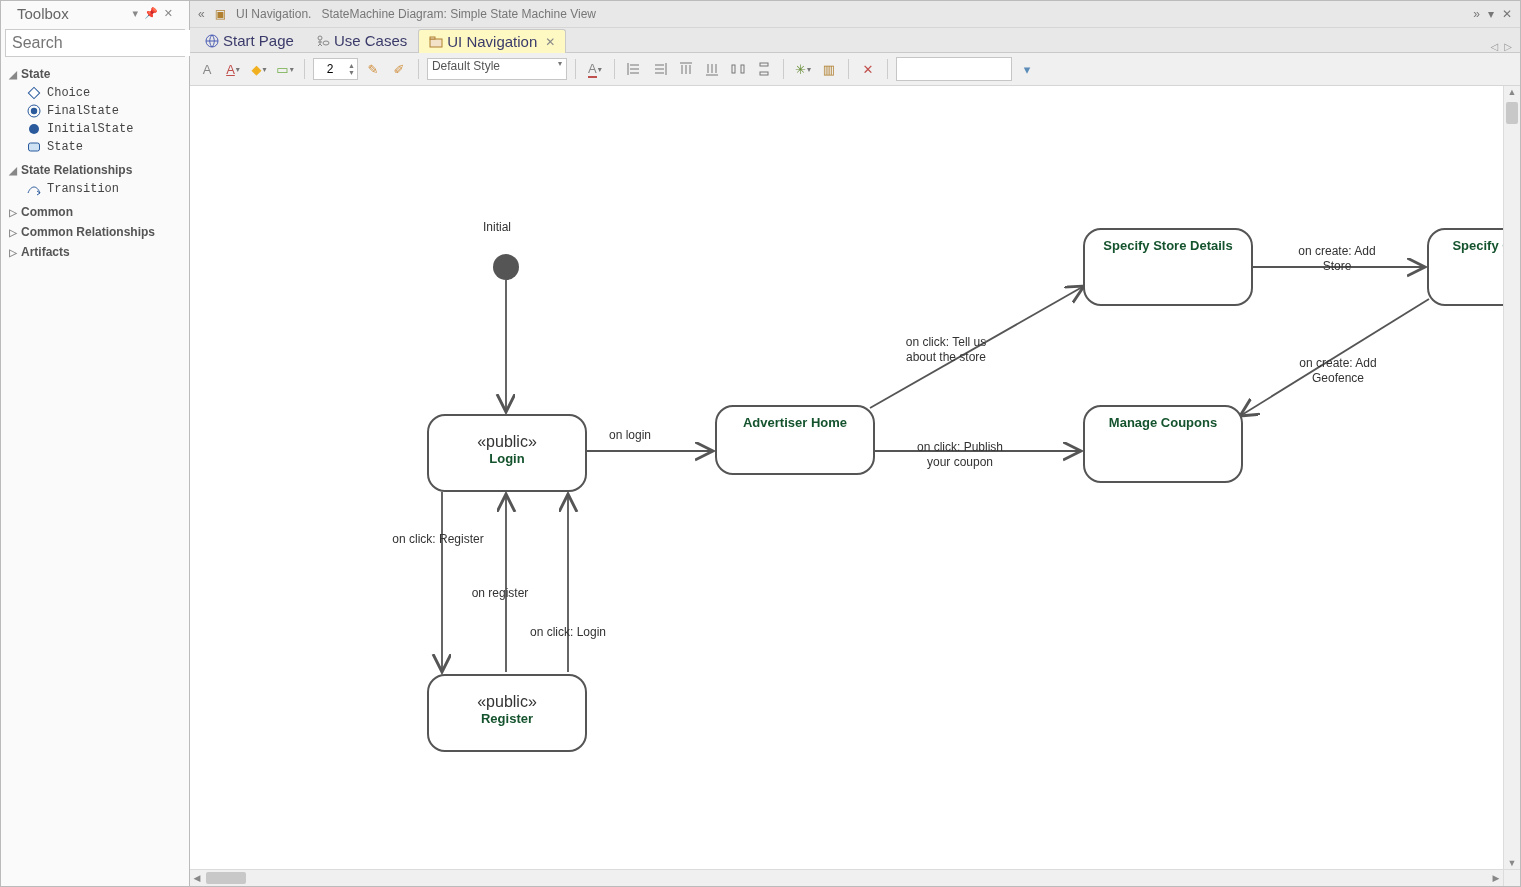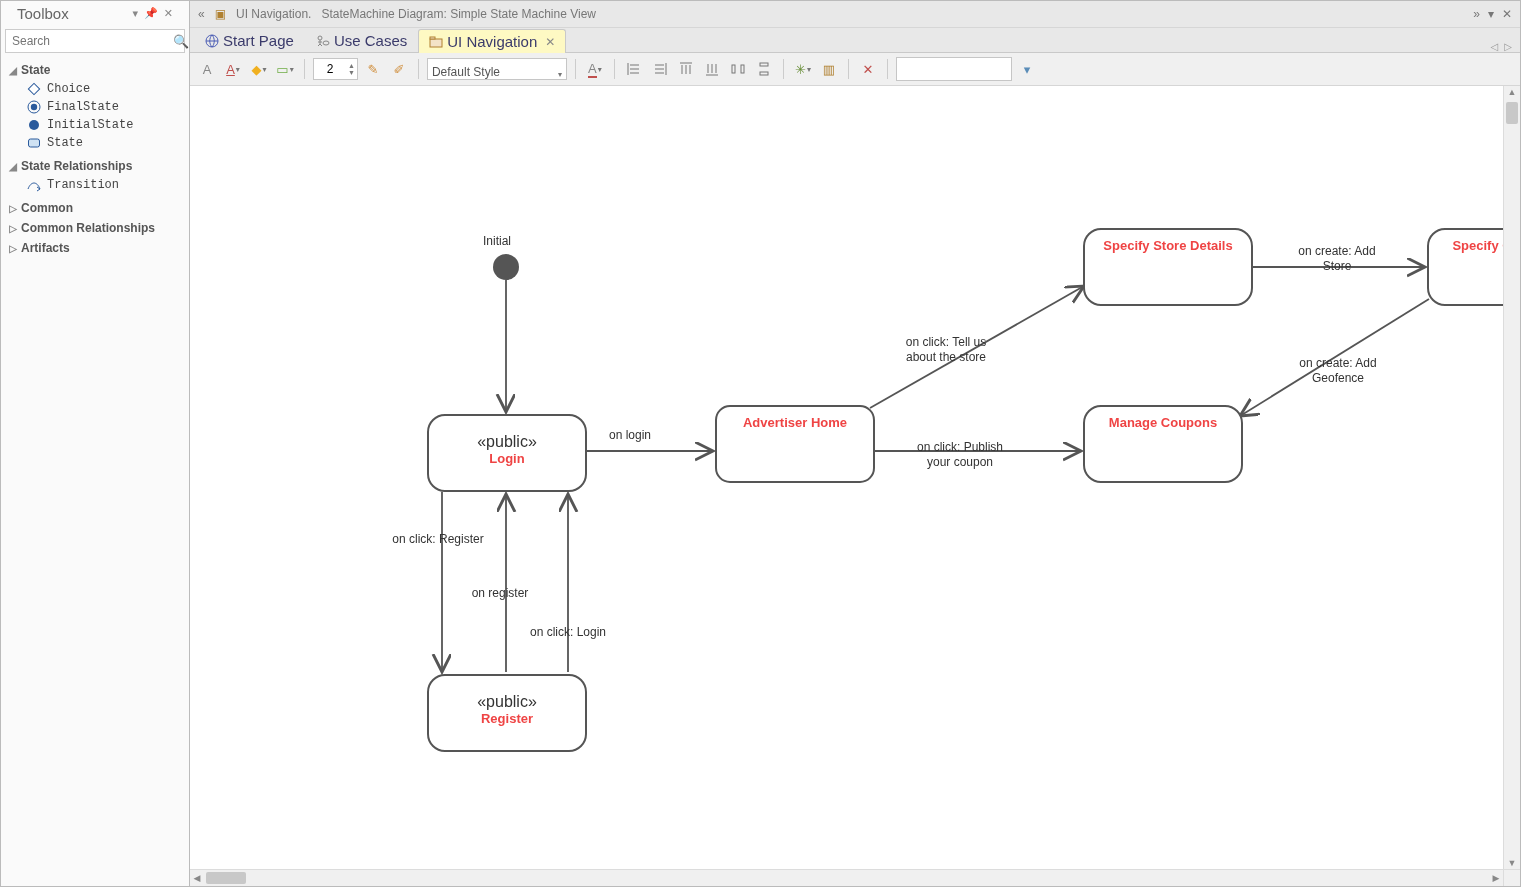--- a/index.html
+++ b/index.html
@@ -3,21 +3,21 @@
 <meta charset="utf-8">
 <style>
   html,body{margin:0;padding:0;height:100%;font-family:"Segoe UI",Tahoma,sans-serif;font-size:12px;color:#333;background:#e8e8e8;}
   .app{display:flex;flex-direction:row;width:1521px;height:887px;background:#e8e8e8;border:1px solid #bbb;box-sizing:border-box;}
   
   .sidebar{width:188px;flex:0 0 188px;display:flex;flex-direction:column;border-right:1px solid #bbb;background:#fafafa;}
   .sidebar-title{display:flex;align-items:center;justify-content:space-between;padding:4px 16px;color:#666;font-size:15px;}
   .sidebar-title .buttons{display:flex;gap:6px;color:#888;}
   .sidebar-title .buttons span{cursor:pointer;font-size:11px;line-height:1;}
   .search-row{display:flex;align-items:center;border:1px solid #ccc;margin:3px 4px;background:#fff;}
-  .search-row input{border:0;outline:0;flex:1;padding:4px 6px;font-size:12px;color:#888;}
+  .search-row input{border:0;outline:0;flex:1;padding:4px 6px;font-size:16px;color:#888;}
   .search-row .icon-btn{width:20px;height:22px;display:flex;align-items:center;justify-content:center;color:#5b8db8;font-size:13px;}
   .search-row .icon-btn.pale{color:#999;}
   .search-row .sep{width:1px;height:18px;background:#ddd;}
   .toolbox-tree{flex:1;overflow:auto;padding-top:4px;}
   .tree-header{display:flex;align-items:center;gap:4px;padding:3px 8px;font-weight:bold;color:#555;cursor:pointer;}
   .tree-header .caret{width:8px;display:inline-block;text-align:center;color:#888;font-size:10px;}
   .tree-children{padding:0 0 4px 0;}
   .tree-item{display:flex;align-items:center;gap:6px;padding:2px 6px 2px 26px;color:#444;cursor:pointer;font-family:Liberation Mono, monospace;}
   .tree-item .ic{width:14px;height:14px;display:inline-block;}
   
@@ -32,39 +32,39 @@
   .tab .tab-ic{width:14px;height:14px;}
   .tab .close{color:#888;font-size:12px;margin-left:4px;}
   .tab-bar .navbtns{margin-left:auto;display:flex;gap:6px;padding-right:8px;color:#999;font-size:10px;}
   .toolbar{display:flex;align-items:center;gap:4px;height:28px;padding:2px 6px;border-bottom:1px solid #d6d6d6;background:#f0f0f0;}
   .tool{width:20px;height:20px;display:flex;align-items:center;justify-content:center;color:#888;font-size:13px;border:1px solid transparent;border-radius:2px;}
   .tool svg{width:14px;height:14px;}
   .tool .dd{font-size:8px;margin-left:1px;color:#777;}
   .spin{display:flex;align-items:center;border:1px solid #c6c6c6;height:20px;background:#fff;}
   .spin input{width:28px;border:0;text-align:center;font-size:12px;outline:0;}
   .spin .arrows{display:flex;flex-direction:column;font-size:7px;line-height:7px;color:#777;padding:0 2px;}
-  .style-select{display:flex;align-items:flex-end;border:1px solid #c6c6c6;height:20px;background:#fff;width:130px;padding:0 4px;justify-content:space-between;font-size:12px;color:#555;}
+  .style-select{display:flex;align-items:flex-start;border:1px solid #c6c6c6;height:20px;background:#fff;width:130px;padding:0 4px;justify-content:space-between;font-size:12px;color:#555;}
   .style-select .dd{font-size:8px;color:#777;}
   .tb-sep{width:1px;height:20px;background:#ccc;margin:0 4px;}
   .filter-input{border:1px solid #c6c6c6;height:20px;width:110px;background:#fff;}
   .canvas-wrap{flex:1;display:flex;min-height:0;}
   .canvas{flex:1;position:relative;background:#fff;overflow:hidden;}
   .vscroll{width:16px;background:#f0f0f0;border-left:1px solid #dcdcdc;position:relative;}
   .vscroll .thumb{position:absolute;left:2px;right:2px;top:2px;height:22px;background:#c8c8c8;border-radius:2px;}
   .vscroll .arr{position:absolute;left:0;right:0;text-align:center;font-size:9px;color:#888;}
   .vscroll .arr.top{top:1px;} .vscroll .arr.bot{bottom:1px;}
   .hscroll{height:16px;background:#f0f0f0;border-top:1px solid #dcdcdc;display:flex;align-items:center;position:relative;}
   .hscroll .arr{width:14px;text-align:center;font-size:9px;color:#888;}
   .hscroll .track{flex:1;position:relative;height:100%;}
   .hscroll .thumb{position:absolute;top:2px;bottom:2px;left:2px;width:40px;background:#c8c8c8;border-radius:2px;}
   .hscroll .corner{width:16px;height:16px;background:#f0f0f0;border-left:1px solid #dcdcdc;}
   
   .node{position:absolute;border:2px solid #555;border-radius:18px;background:#fff;display:flex;flex-direction:column;align-items:center;justify-content:flex-start;padding-top:8px;box-sizing:border-box;}
   .node .stereo{font-size:16px;color:#333;margin-top:9px;}
-  .node .name{font-weight:bold;font-size:13px;color:#ef4444;}
+  .node .name{font-weight:bold;font-size:13px;color:#14532d;}
   .initial-dot{position:absolute;width:26px;height:26px;border-radius:50%;background:#555;}
   .edge-label{position:absolute;font-size:12px;color:#333;text-align:center;line-height:1.25;white-space:nowrap;}
   svg.edges{position:absolute;inset:0;width:100%;height:100%;pointer-events:none;}
 </style>
 </head>
 <body>
 
 <div class="app">
 
   <aside class="sidebar">
@@ -275,31 +275,31 @@
         <path d="M316 194 L316 326" fill="none" stroke="#555" stroke-width="1.8" marker-end="url(#arrow)"></path>
             <path d="M397 365 L523 365" fill="none" stroke="#555" stroke-width="1.8" marker-end="url(#arrow)"></path>
             <path d="M252 406 L252 586" fill="none" stroke="#555" stroke-width="1.8" marker-end="url(#arrow)"></path>
             <path d="M316 586 L316 408" fill="none" stroke="#555" stroke-width="1.8" marker-end="url(#arrow)"></path>
             <path d="M378 586 L378 408" fill="none" stroke="#555" stroke-width="1.8" marker-end="url(#arrow)"></path>
             <path d="M680 322 L894 200" fill="none" stroke="#555" stroke-width="1.8" marker-end="url(#arrow)"></path>
             <path d="M685 365 L891 365" fill="none" stroke="#555" stroke-width="1.8" marker-end="url(#arrow)"></path>
             <path d="M1063 181 L1235 181" fill="none" stroke="#555" stroke-width="1.8" marker-end="url(#arrow)"></path>
             <path d="M1239 213 L1050 330" fill="none" stroke="#555" stroke-width="1.8" marker-end="url(#arrow)"></path>
           </svg>
-      <div class="edge-label" style="left: 293px; top: 148px;">Initial</div>
+      <div class="edge-label" style="left: 293px; top: 134px;">Initial</div>
           <div class="initial-dot" style="left: 303px; top: 168px;"></div>
           <div class="node" style="left: 237px; top: 328px; width: 160px; height: 78px;">
             <div class="stereo">«public»</div>
             <div class="name">Login</div>
           </div>
           <div class="node" style="left: 237px; top: 588px; width: 160px; height: 78px;">
             <div class="stereo">«public»</div>
             <div class="name">Register</div>
           </div>
-          <div class="node" style="left: 525px; top: 319px; width: 160px; height: 78px; border-radius: 15px;">
+          <div class="node" style="left: 525px; top: 319px; width: 160px; height: 70px;">
             <div class="name">Advertiser Home</div>
           </div>
           <div class="node" style="left: 893px; top: 142px; width: 170px; height: 78px;">
             <div class="name">Specify Store Details</div>
           </div>
           <div class="node" style="left: 1237px; top: 142px; width: 160px; height: 78px;">
             <div class="name">Specify Geofence</div>
           </div>
           <div class="node" style="left: 893px; top: 319px; width: 160px; height: 78px;">
             <div class="name">Manage Coupons</div>

